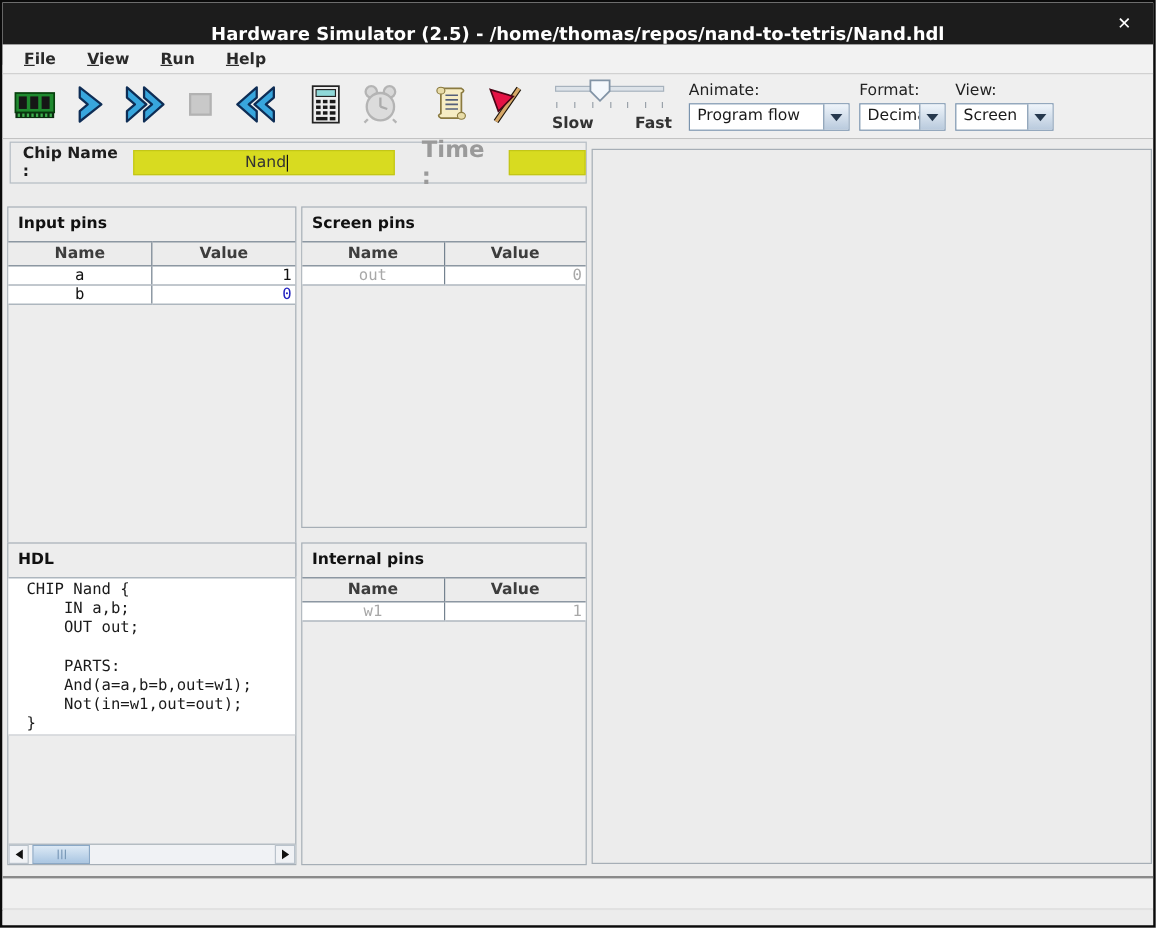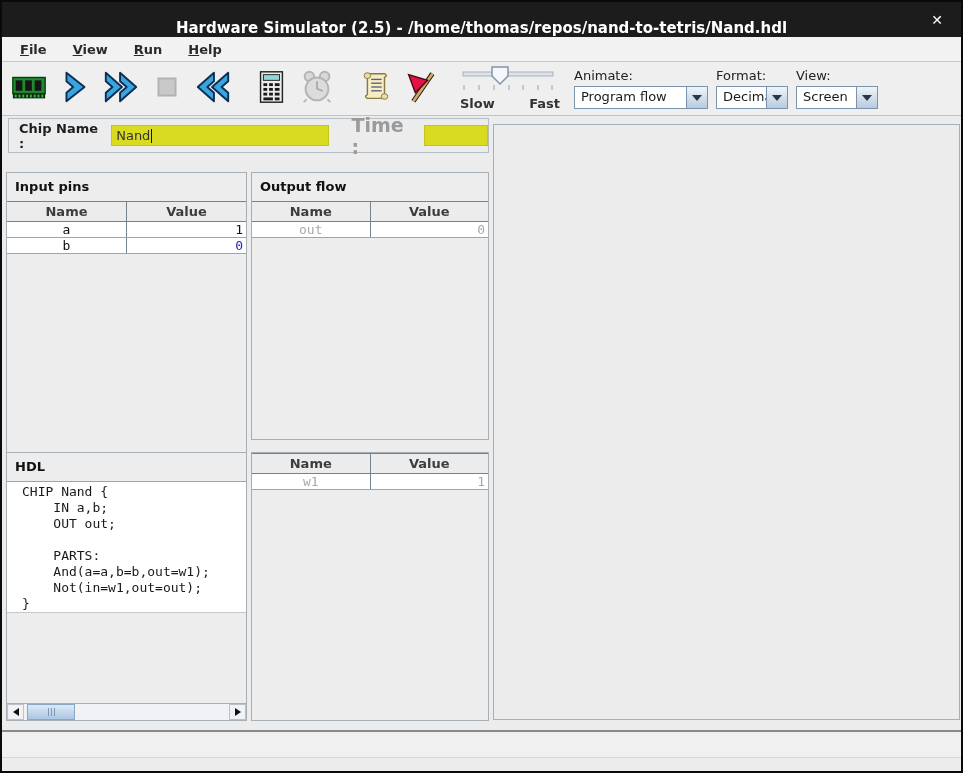--- a/index.html
+++ b/index.html
@@ -68,21 +68,21 @@
   .combo.animate { width:134px; } .combo.format { width:72px; } .combo.view { width:82px; }
 
   
   .main { position:absolute; left:0; top:114px; right:0; height:614px; background:#ececec; }
 
   .chipbar {
     position:absolute; left:6px; top:2px; width:481px; height:35px;
     border:1px solid #b4bcc4; display:flex; align-items:center;
   }
   .chip-label { font-size:13px; font-weight:bold; color:#1d1d1d; margin:0 8px 0 10px; }
-  .yellow-field { background:#d8db20; height:21px; border:1px solid #c3c618; }
+  .yellow-field { background:#d8db20; height:21px; border:1px solid #c3c618;justify-content:center; }
   .chipname-field { width:230px; display:flex; align-items:center; padding-left:4px; }
   .chipname-text { font-size:13px; color:#333; }
   .caret { display:inline-block; width:1px; height:14px; background:#111; margin-left:1px; }
   .time-label { font-size:19px; font-weight:bold; color:#9a9a9a; margin:0 10px 0 22px; }
   .time-field { width:67px; }
 
   .panel { position:absolute; border:1px solid #a6aeb6; background:#ededed; }
   .panel-title { font-size:13px; font-weight:bold; color:#111; padding:6px 8px 7px 8px; }
   .p-input    { left:4px;   top:56px;  width:241px; height:308px; }
   .p-output   { left:249px; top:56px;  width:238px; height:268px; }
@@ -340,21 +340,21 @@
           </tr>
           <tr class="changed">
             <td class="name">b</td>
             <td class="value">0</td>
           </tr>
         </tbody>
       </table>
     </div>
 
     <div class="panel p-output">
-      <div class="panel-title">Output flow</div>
+      <div class="panel-title">Screen pins</div>
       <table class="pin-table">
         <thead>
           <tr>
             <th>Name</th>
             <th>Value</th>
           </tr>
         </thead>
         <tbody>
           <tr class="dim">
             <td class="name">out</td>
@@ -385,20 +385,21 @@
               <span class="sb-grip"></span>
           </span>
         </span>
         <span class="sb-arrow">
             <span class="sb-tri-r"></span>
           </span>
       </div>
     </div>
 
     <div class="panel p-internal">
+      <div class="panel-title">Internal pins</div>
       <table class="pin-table">
         <thead>
           <tr>
             <th>Name</th>
             <th>Value</th>
           </tr>
         </thead>
         <tbody>
           <tr class="dim">
             <td class="name">w1</td>

